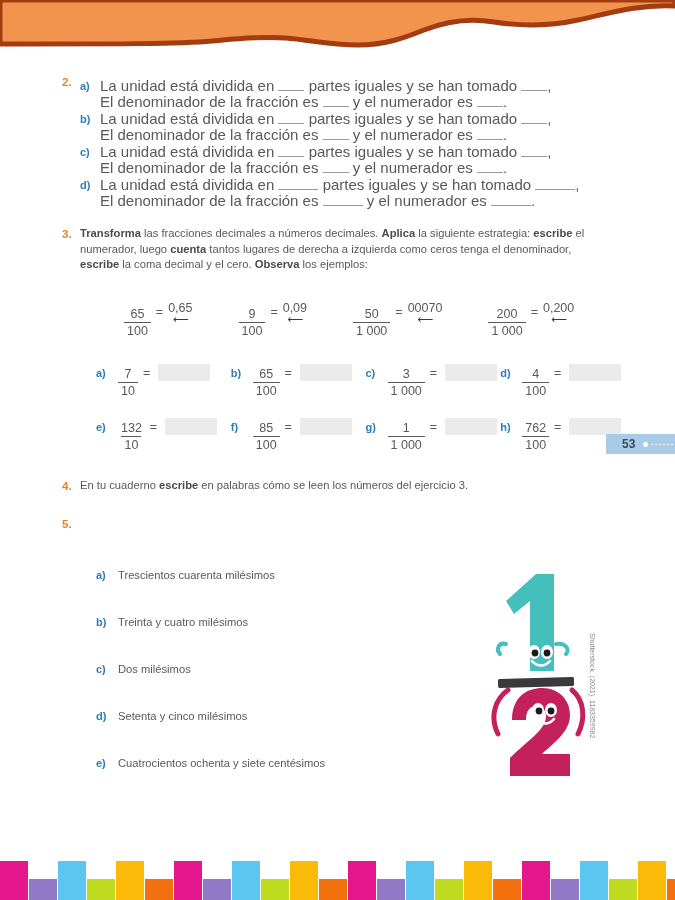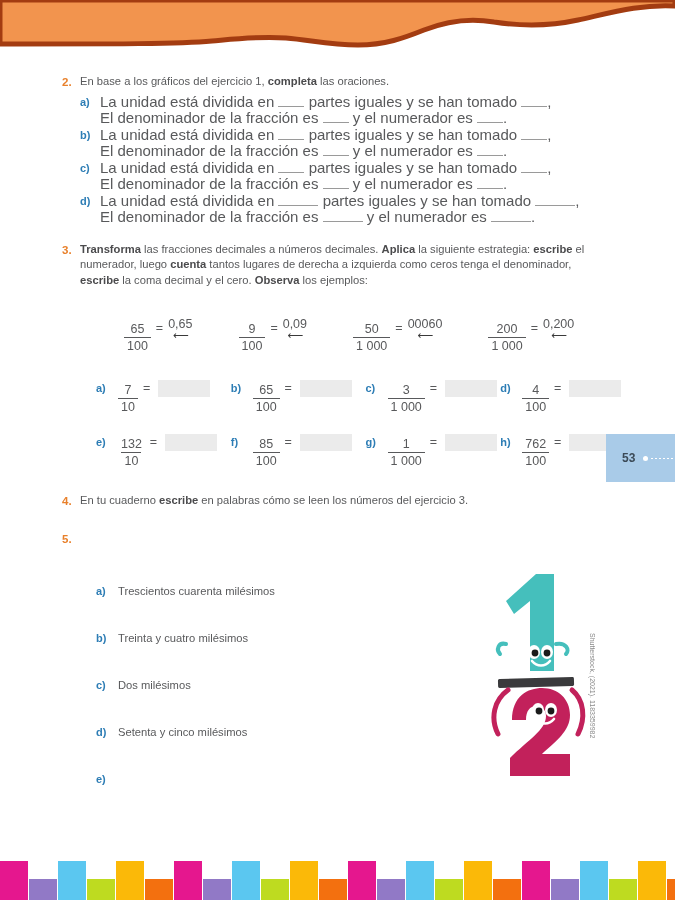--- a/index.html
+++ b/index.html
@@ -123,21 +123,21 @@
     width: 52px;
     margin-left: 3px;
   }
 
   
   .page-badge {
     position: absolute;
     right: 0;
     top: 434px;
     width: 69px;
-    height: 48px;
+    height: 20px;
     background: #a9cbe8;
     display: flex;
     align-items: center;
     padding-left: 16px;
     box-sizing: border-box;
   }
   .page-badge .pno {
     color: #3b4a57;
     font-weight: bold;
     font-size: 12px;
@@ -216,23 +216,20 @@
              C258,36 234,39 212,41
              C180,44 120,44 0,44 Z" fill="#F2944E" stroke="#A33C11" stroke-width="5" stroke-linejoin="round"></path>
   </svg>
 </div>
 
 <div class="page-body">
 
   <div class="exercise" style="margin-top:12px;">
     <div class="ex-num">2.</div>
     <div class="ex-body">
-      <div>
-        <span>En base a los gráficos del ejercicio 1, </span><b>completa</b><span> las oraciones.</span>
-      </div>
 
       <div class="sub-list">
 
         <div class="sub-item">
           <div class="sub-letter">a)</div>
           <div class="sub-lines">
             <div><span>La unidad está dividida en</span> <span class="blank b-sm"></span> <span>partes iguales y se han tomado</span> <span class="blank b-sm"></span><span>,</span></div>
             <div><span>El denominador de la fracción es</span> <span class="blank b-sm"></span> <span>y el numerador es</span> <span class="blank b-sm"></span><span>.</span></div>
           </div>
         </div>
@@ -294,21 +291,21 @@
         <span class="arrow">⟵</span>
       </span>
     </div>
     <div class="example">
       <span class="frac">
         <span class="num">50</span>
         <span class="den">1 000</span>
       </span>
       <span class="eq">=</span>
       <span class="res-wrap">
-        <span class="res">00060</span>
+        <span class="res">00070</span>
         <span class="arrow">⟵</span>
       </span>
     </div>
     <div class="example">
       <span class="frac">
         <span class="num">200</span>
         <span class="den">1 000</span>
       </span>
       <span class="eq">=</span>
       <span class="res-wrap">
@@ -422,20 +419,21 @@
     <div class="ex5-row">
       <span class="sub-letter">c)</span>
       <span class="ex5-text">Dos milésimos</span>
     </div>
     <div class="ex5-row">
       <span class="sub-letter">d)</span>
       <span class="ex5-text">Setenta y cinco milésimos</span>
     </div>
     <div class="ex5-row">
       <span class="sub-letter">e)</span>
+      <span class="ex5-text">Cuatrocientos ochenta y siete centésimos</span>
     </div>
   </div>
 </div>
 
 <div class="page-badge">
   <span class="pno">53</span>
   <span class="badge-dot"></span>
   <span class="badge-dots"></span>
 </div>
 

